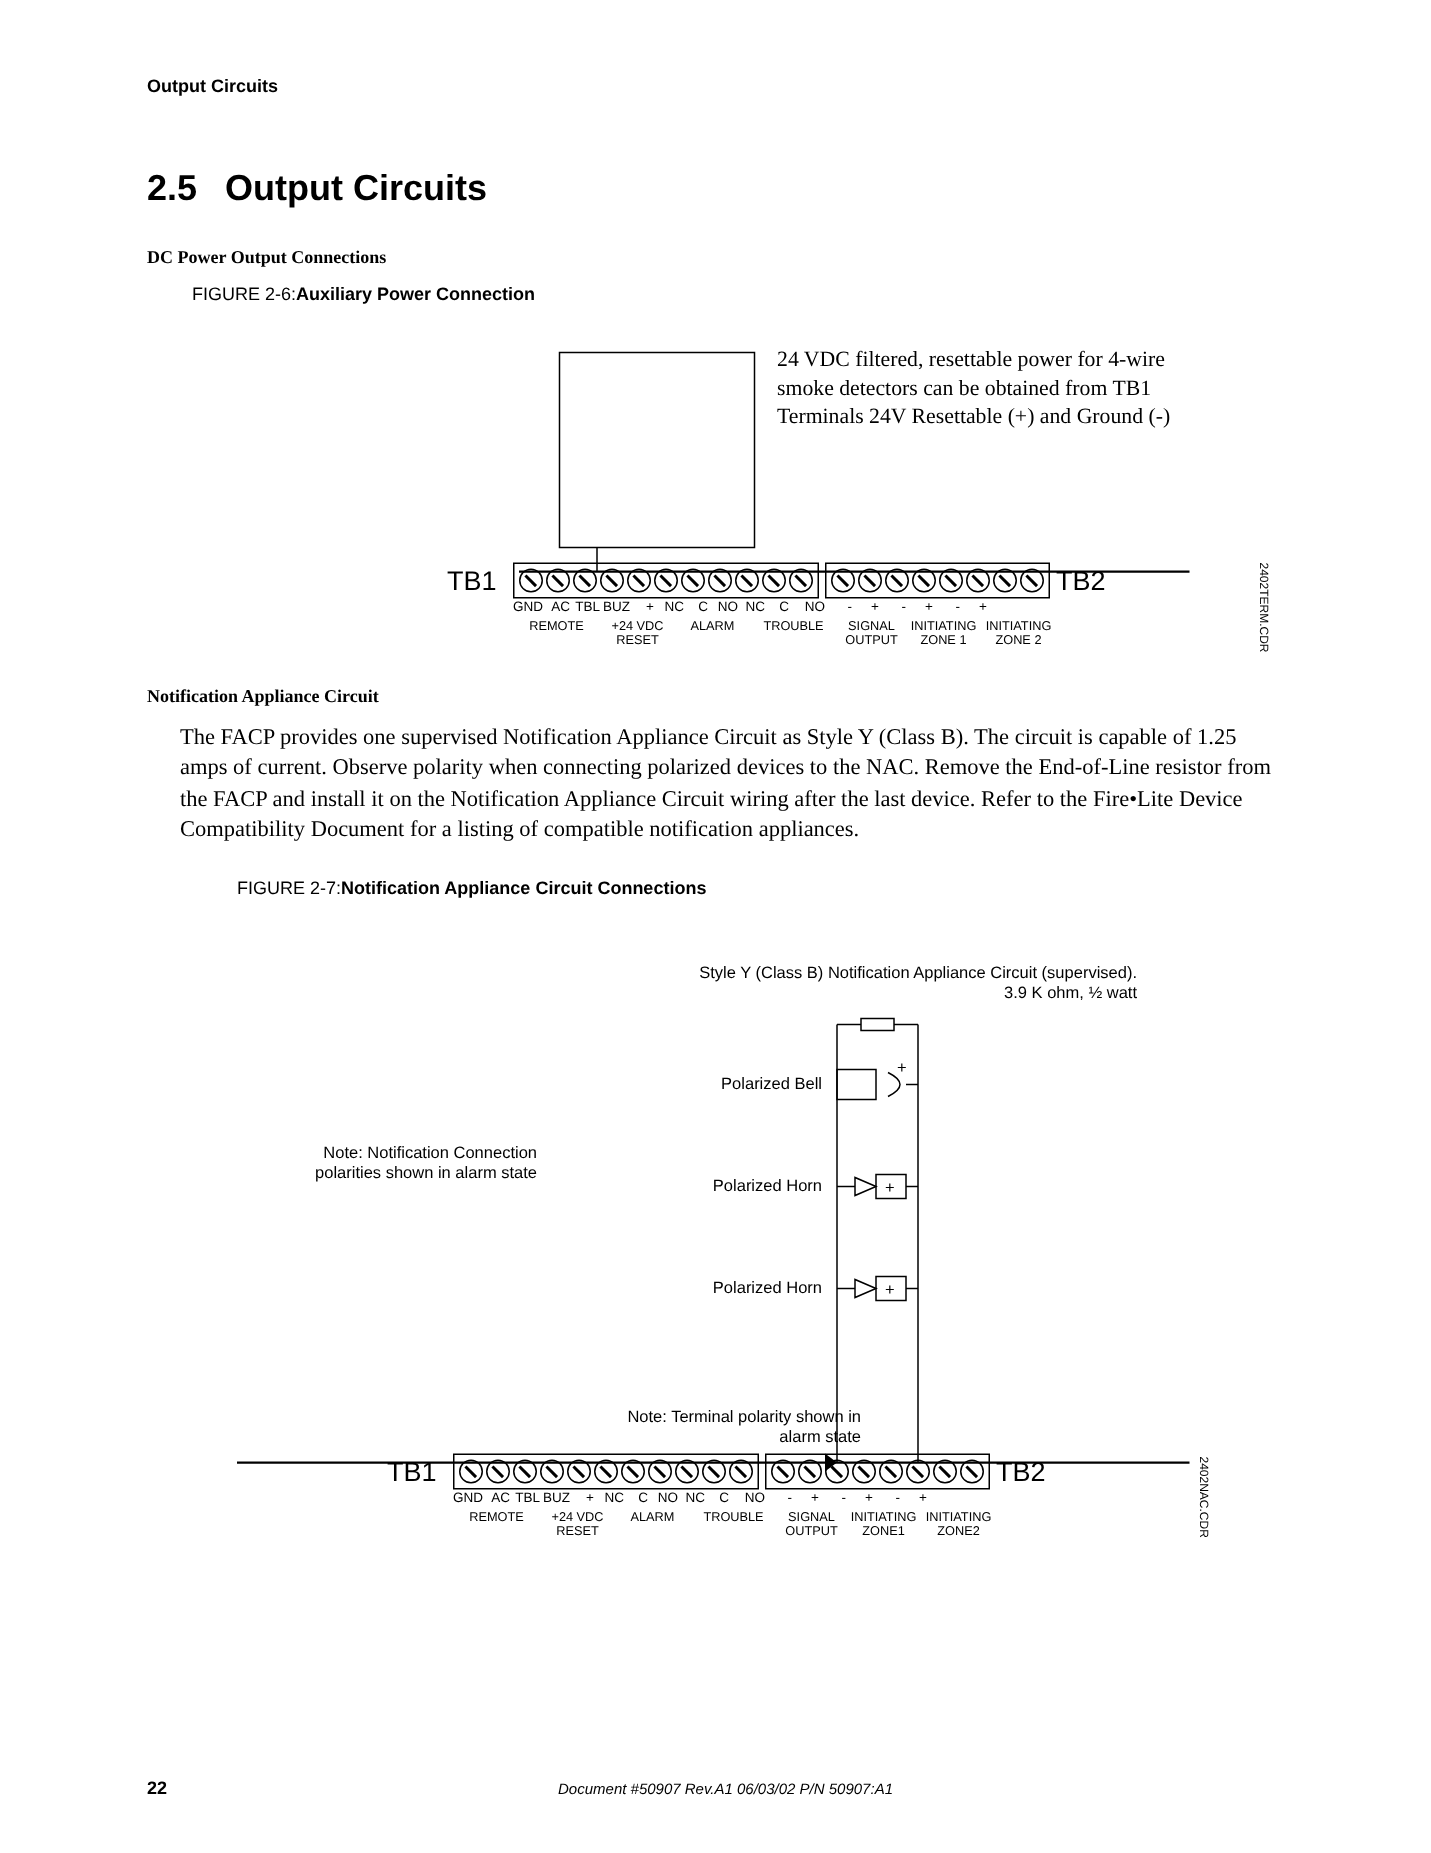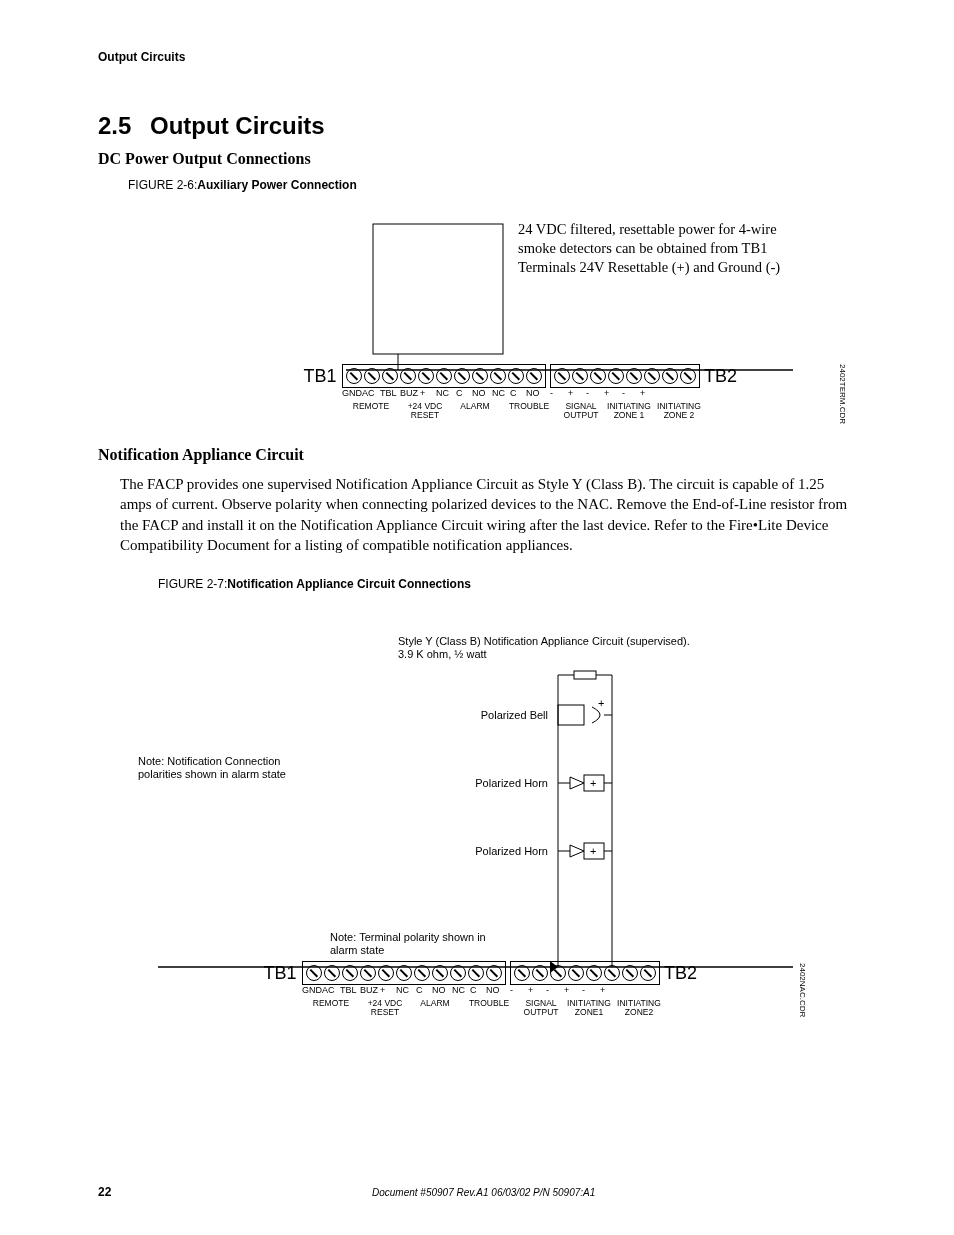--- a/index.html
+++ b/index.html
@@ -15,27 +15,27 @@
   .page-header {
     font-family: Arial, Helvetica, sans-serif;
     font-weight: bold;
     font-size: 12px;
     margin-bottom: 48px;
   }
   .section-title {
     font-family: Arial, Helvetica, sans-serif;
     font-weight: bold;
     font-size: 24px;
-    margin-bottom: 10px;
+    margin-bottom: 24px;
   }
   .section-title .num { display: inline-block; width: 52px; }
   .sub-heading {
     font-family: "Times New Roman", Times, serif;
     font-weight: bold;
-    font-size: 16px;
+    font-size: 12px;
     margin-bottom: 10px;
   }
   .figure-caption {
     font-family: Arial, Helvetica, sans-serif;
     font-size: 12px;
     margin-left: 30px;
     margin-bottom: 14px;
   }
   .figure-caption .fig-pref { font-weight: normal; }
   .figure-caption .fig-title { font-weight: bold; }
@@ -50,21 +50,21 @@
     font-size: 14.5px;
     line-height: 1.3;
   }
   .detector-block .det-title { font-weight: bold; }
   .tb-row { display: flex; align-items: center; }
   .tb-label {
     font-family: Arial, Helvetica, sans-serif;
     font-size: 18px;
     font-weight: normal;
     width: 44px;
-    text-align: center;
+    text-align: left;
   }
   .tb-label.right { text-align: left; padding-left: 4px; width: 40px; }
   .tb-block {
     border: 1.5px solid #000;
     display: flex;
     padding: 3px 3px;
     gap: 2px;
   }
   .tb-term {
     width: 16px; height: 16px;
@@ -79,35 +79,35 @@
     width: 10px; height: 1.5px;
     background: #000;
     transform: translate(-50%,-50%) rotate(45deg);
   }
   .pin-labels, .group-labels {
     font-family: Arial, Helvetica, sans-serif;
     font-size: 9px;
     display: flex;
     margin-left: 44px;
   }
-  .pin-labels span { display:inline-block; text-align:left; }
+  .pin-labels span { display:inline-block; text-align:right; }
   .group-labels { font-size: 8.5px; margin-top: 4px; }
   .group-labels span { display:inline-block; text-align:center; line-height:1.1; }
   .sidecode {
     position: absolute;
     font-family: Arial, Helvetica, sans-serif;
     font-size: 8px;
     writing-mode: vertical-rl;
   }
   .fig-area { position: relative; }
   .small-note {
     position: absolute;
     font-family: Arial, Helvetica, sans-serif;
     font-size: 11px;
-    text-align: left;
+    text-align: right;
     line-height: 1.2;
   }
   .footer {
     position: absolute;
     bottom: 36px;
     left: 98px; right: 98px;
     display: flex;
     align-items: baseline;
   }
   .footer .pnum {
@@ -261,21 +261,21 @@
 
   <div class="small-note" style="top:150px; left:40px; width:220px;">
     <div>Note: Notification Connection</div>
     <div>polarities shown in alarm state</div>
   </div>
 
   <div class="small-note" style="top:104px; left:340px; text-align:right; width:110px;">Polarized Bell</div>
   <div class="small-note" style="top:172px; left:340px; text-align:right; width:110px;">Polarized Horn</div>
   <div class="small-note" style="top:240px; left:340px; text-align:right; width:110px;">Polarized Horn</div>
 
-  <div class="small-note" style="top:326px; left:232px; width:260px;">
+  <div class="small-note" style="top:326px; left:216px; width:260px;">
     <div>Note: Terminal polarity shown in</div>
     <div>alarm state</div>
   </div>
 
   <div style="position:absolute; top:356px; left:160px; width:560px;">
     <div class="tb-row">
       <div class="tb-label">TB1</div>
       <div class="tb-block" style="margin-right:4px;">
         <div class="tb-term"></div>
         <div class="tb-term"></div>

